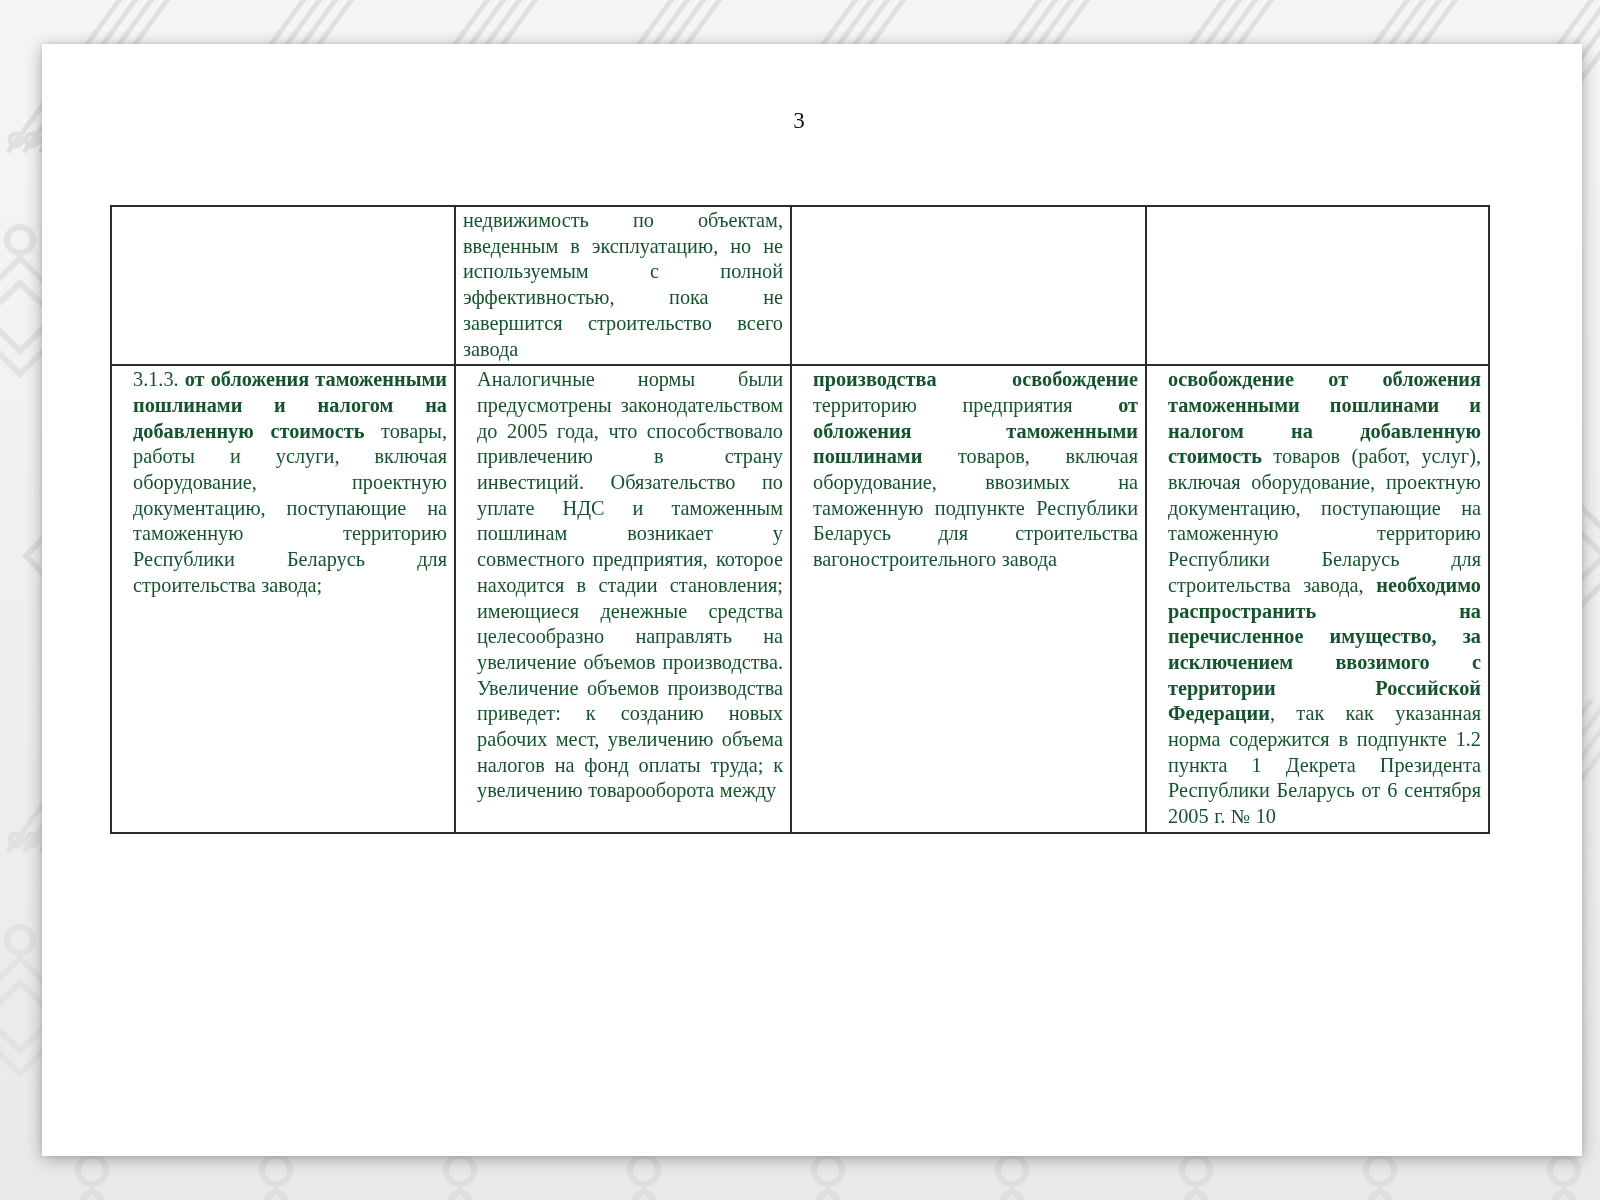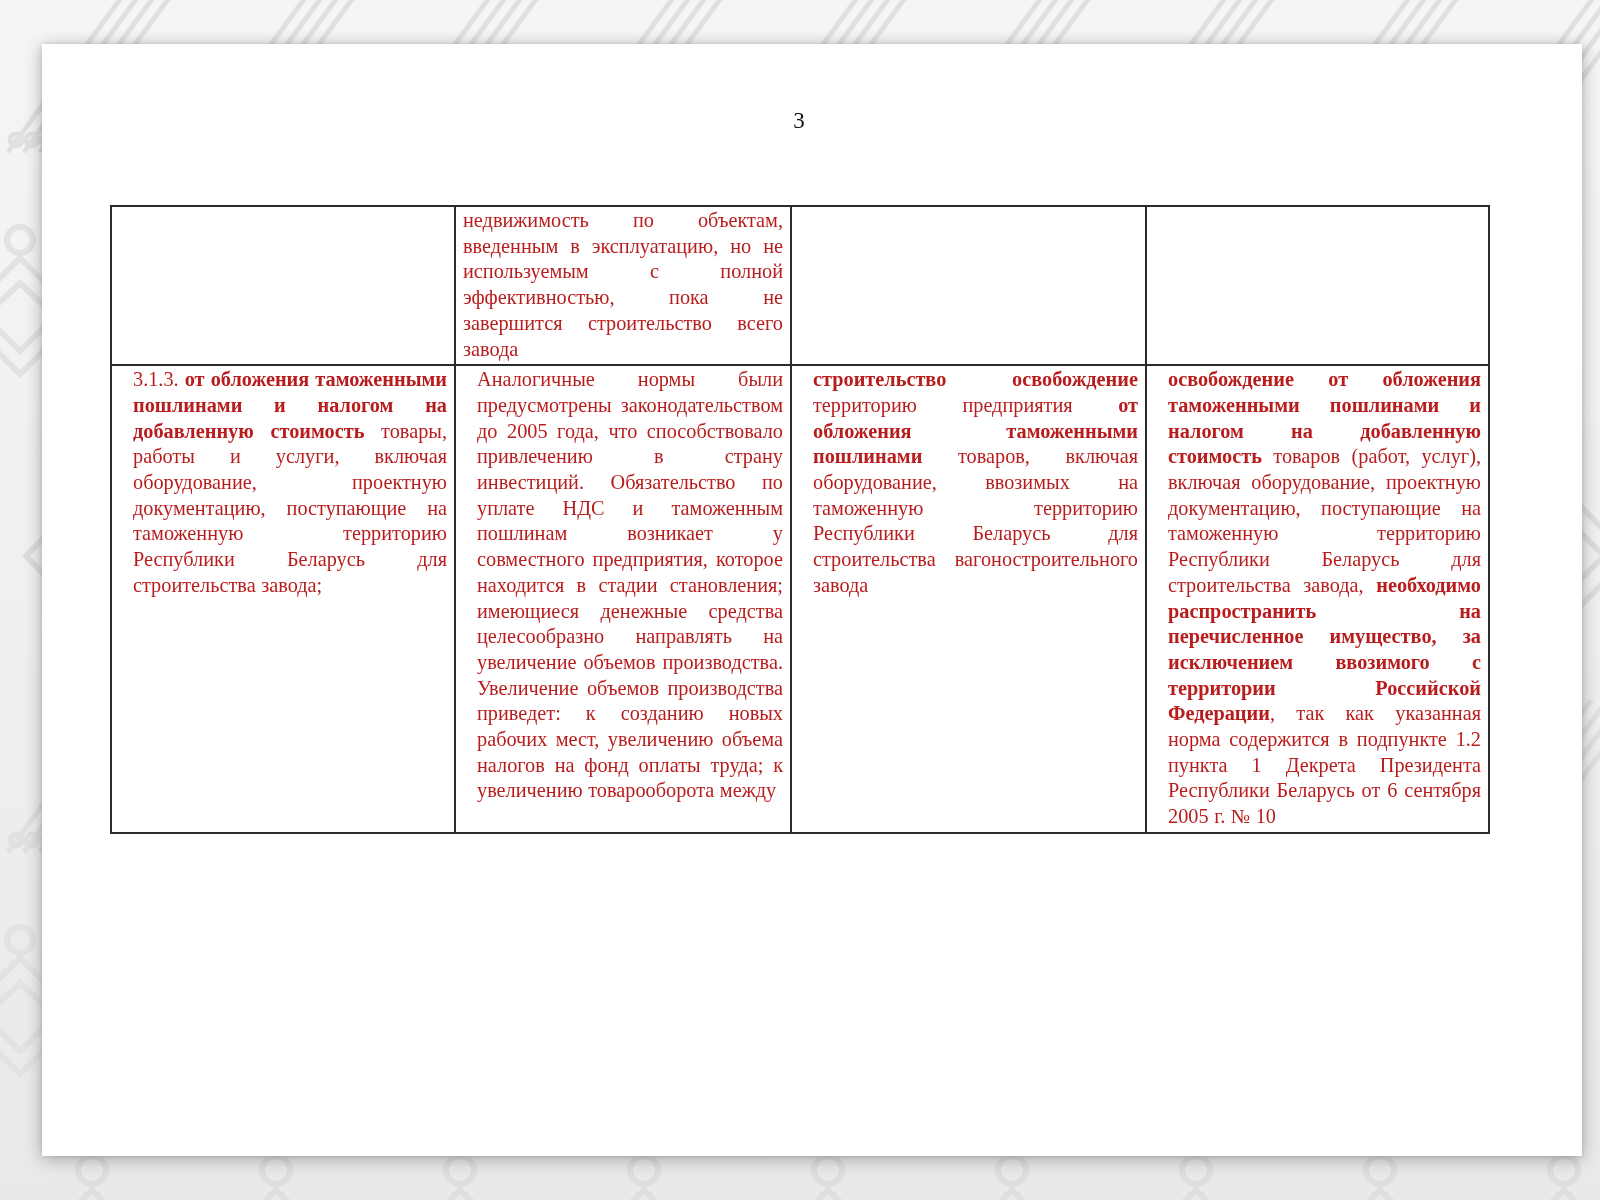--- a/index.html
+++ b/index.html
@@ -35,21 +35,21 @@
     width: 1378px;
     border-collapse: collapse;
     table-layout: fixed;
   }
   .doc-table td {
     border: 2px solid #2b2b2b;
     vertical-align: top;
     padding: 1px 7px 2px 7px;
     font-size: 20.3px;
     line-height: 25.7px;
-    color: #b91c1c;
+    color: #14532d;
     text-align: justify;
     hyphens: auto;
     word-spacing: 0.5px;
   }
   .doc-table .row-cont td { height: 126px; }
   .doc-table .row-main td { height: 431px; padding-left: 21px; }
   .cell span.b { font-weight: bold; }
 </style>
 </head>
 <body>
@@ -99,19 +99,19 @@
     <tbody>
       <tr class="row-cont">
         <td class="cell"></td>
         <td class="cell"><span>недвижимость по объектам, введенным в эксплуатацию, но не используемым с полной эффективностью, пока не завершится строительство всего завода</span></td>
         <td class="cell"></td>
         <td class="cell"></td>
       </tr>
       <tr class="row-main">
         <td class="cell"><span>3.1.3. </span><span class="b">от обложения таможенными пошлинами и налогом на добавленную стоимость</span><span> товары, работы и услуги, включая оборудование, проектную документацию, поступающие на таможенную территорию Республики Беларусь для строительства завода;</span></td>
         <td class="cell"><span>Аналогичные нормы были предусмотрены законодательством до 2005 года, что способствовало привлечению в страну инвестиций. Обязательство по уплате НДС и таможенным пошлинам возникает у совместного предприятия, которое находится в стадии становления; имеющиеся денежные средства целесообразно направлять на увеличение объемов производства. Увеличение объемов производства приведет: к созданию новых рабочих мест, увеличению объема налогов на фонд оплаты труда; к увеличению товарооборота между</span></td>
-        <td class="cell"><span class="b">строительство освобождение</span><span> территорию предприятия </span><span class="b">от обложения таможенными пошлинами</span><span> товаров, включая оборудование, ввозимых на таможенную территорию Республики Беларусь для строительства вагоностроительного завода</span></td>
+        <td class="cell"><span class="b">производства освобождение</span><span> территорию предприятия </span><span class="b">от обложения таможенными пошлинами</span><span> товаров, включая оборудование, ввозимых на таможенную подпункте Республики Беларусь для строительства вагоностроительного завода</span></td>
         <td class="cell"><span class="b">освобождение от обложения таможенными пошлинами и налогом на добавленную стоимость</span><span> товаров (работ, услуг), включая оборудование, проектную документацию, поступающие на таможенную территорию Республики Беларусь для строительства завода, </span><span class="b">необходимо распространить на перечисленное имущество, за исключением ввозимого с территории Российской Федерации</span><span>, так как указанная норма содержится в подпункте 1.2 пункта 1 Декрета Президента Республики Беларусь от 6 сентября 2005 г. № 10</span></td>
       </tr>
     </tbody>
   </table>
 
 </div>
 
 </body></html>

